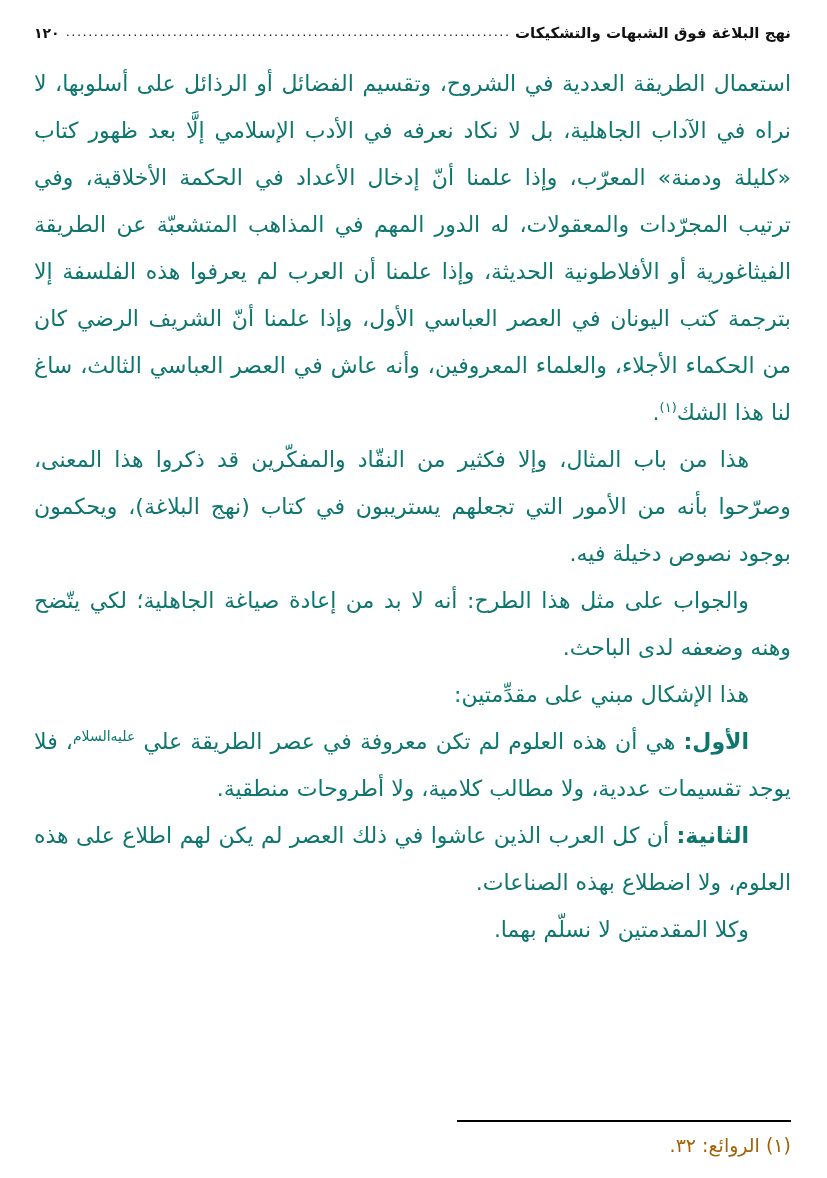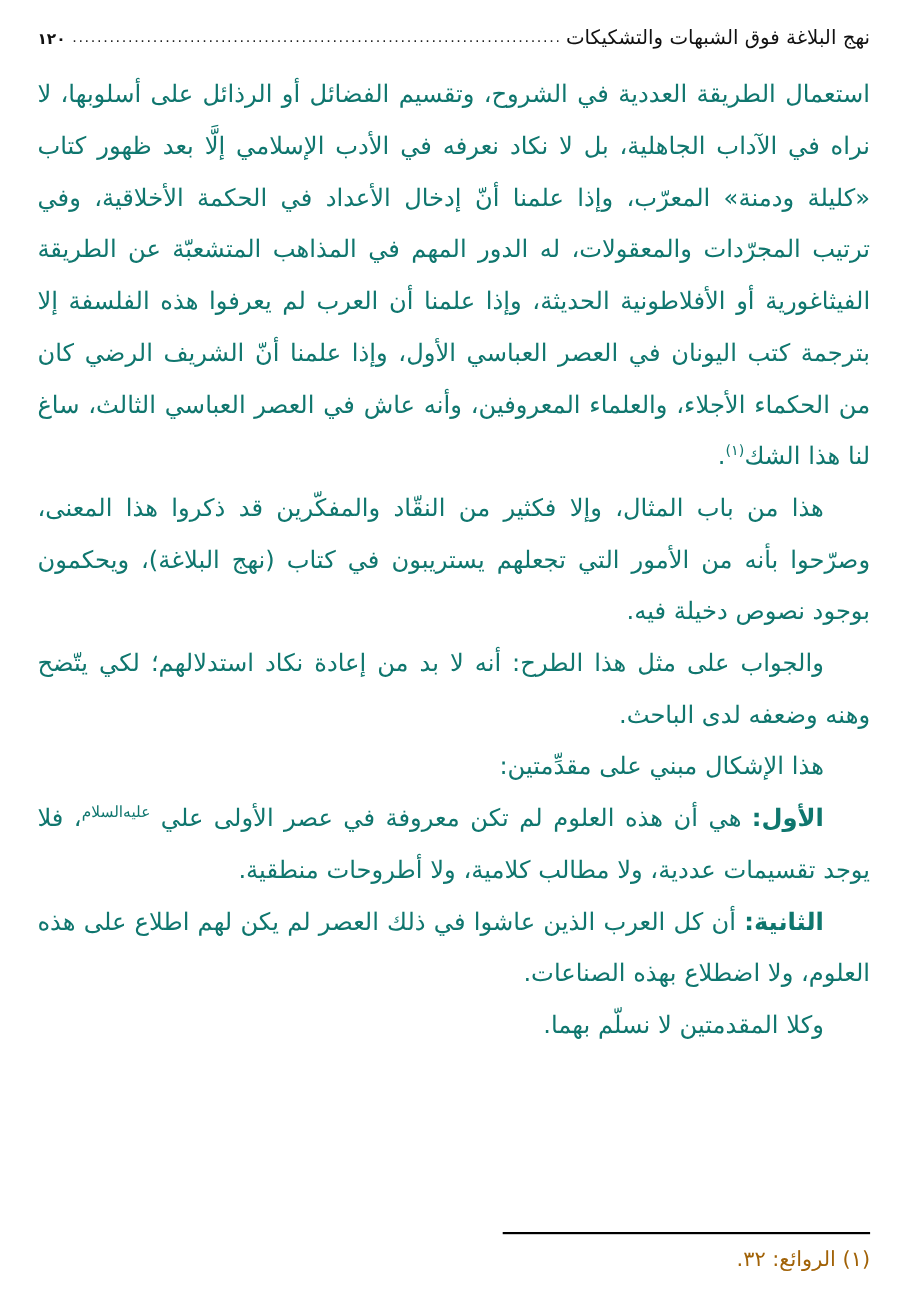--- a/index.html
+++ b/index.html
@@ -24,22 +24,22 @@
   .running-header {
     display: flex;
     align-items: baseline;
     gap: 6px;
     font-size: 16px;
     margin-bottom: 18px;
     color: #111;
   }
   .book-title {
     white-space: nowrap;
-    font-weight: normal;
-    font-size: 18px;
+    font-weight: bold;
+    font-size: 15px;
     letter-spacing: 0.2px;
   }
   .leader-dots {
     flex: 1;
     overflow: hidden;
     white-space: nowrap;
     font-size: 13px;
     letter-spacing: 1.5px;
     color: #222;
     transform: translateY(-2px);
@@ -105,25 +105,25 @@
     <span class="leader-dots">......................................................................................................................</span>
     <span class="page-number">١٢٠</span>
   </header>
 
   <main class="body-text">
 
     <p class="para no-indent"><span class="lead"></span><span>استعمال الطريقة العددية في الشروح، وتقسيم الفضائل أو الرذائل على أسلوبها، لا نراه في الآداب الجاهلية، بل لا نكاد نعرفه في الأدب الإسلامي إلَّا بعد ظهور كتاب «كليلة ودمنة» المعرّب، وإذا علمنا أنّ إدخال الأعداد في الحكمة الأخلاقية، وفي ترتيب المجرّدات والمعقولات، له الدور المهم في المذاهب المتشعبّة عن الطريقة الفيثاغورية أو الأفلاطونية الحديثة، وإذا علمنا أن العرب لم يعرفوا هذه الفلسفة إلا بترجمة كتب اليونان في العصر العباسي الأول، وإذا علمنا أنّ الشريف الرضي كان من الحكماء الأجلاء، والعلماء المعروفين، وأنه عاش في العصر العباسي الثالث، ساغ لنا هذا الشك</span><sup class="fn-marker">(١)</sup><span>.</span></p>
 
     <p class="para"><span class="lead"></span><span>هذا من باب المثال، وإلا فكثير من النقّاد والمفكّرين قد ذكروا هذا المعنى، وصرّحوا بأنه من الأمور التي تجعلهم يستريبون في كتاب (نهج البلاغة)، ويحكمون بوجود نصوص دخيلة فيه.</span></p>
 
-    <p class="para"><span class="lead"></span><span>والجواب على مثل هذا الطرح: أنه لا بد من إعادة نكاد استدلالهم؛ لكي يتّضح وهنه وضعفه لدى الباحث.</span></p>
+    <p class="para"><span class="lead"></span><span>والجواب على مثل هذا الطرح: أنه لا بد من إعادة صياغة الجاهلية؛ لكي يتّضح وهنه وضعفه لدى الباحث.</span></p>
 
     <p class="para"><span class="lead"></span><span>هذا الإشكال مبني على مقدِّمتين:</span></p>
 
-    <p class="para"><span class="lead">الأول:</span><span> هي أن هذه العلوم لم تكن معروفة في عصر الأولى علي </span><span class="honorific">عليه‌السلام</span><span>، فلا يوجد تقسيمات عددية، ولا مطالب كلامية، ولا أطروحات منطقية.</span></p>
+    <p class="para"><span class="lead">الأول:</span><span> هي أن هذه العلوم لم تكن معروفة في عصر الطريقة علي </span><span class="honorific">عليه‌السلام</span><span>، فلا يوجد تقسيمات عددية، ولا مطالب كلامية، ولا أطروحات منطقية.</span></p>
 
     <p class="para"><span class="lead">الثانية:</span><span> أن كل العرب الذين عاشوا في ذلك العصر لم يكن لهم اطلاع على هذه العلوم، ولا اضطلاع بهذه الصناعات.</span></p>
 
     <p class="para"><span class="lead"></span><span>وكلا المقدمتين لا نسلّم بهما.</span></p>
 
 
   </main>
 
   <footer class="page-footer">
     <div class="footnote-rule"></div>

